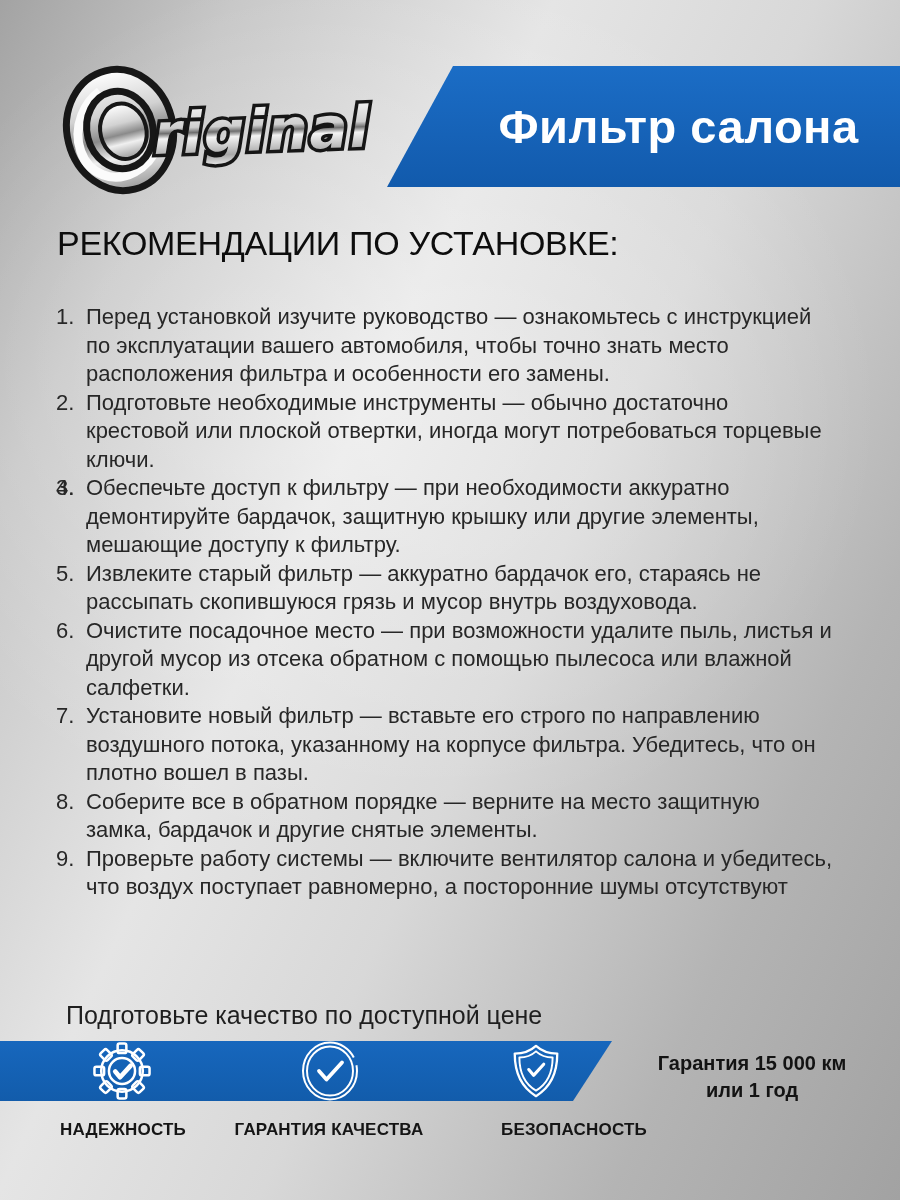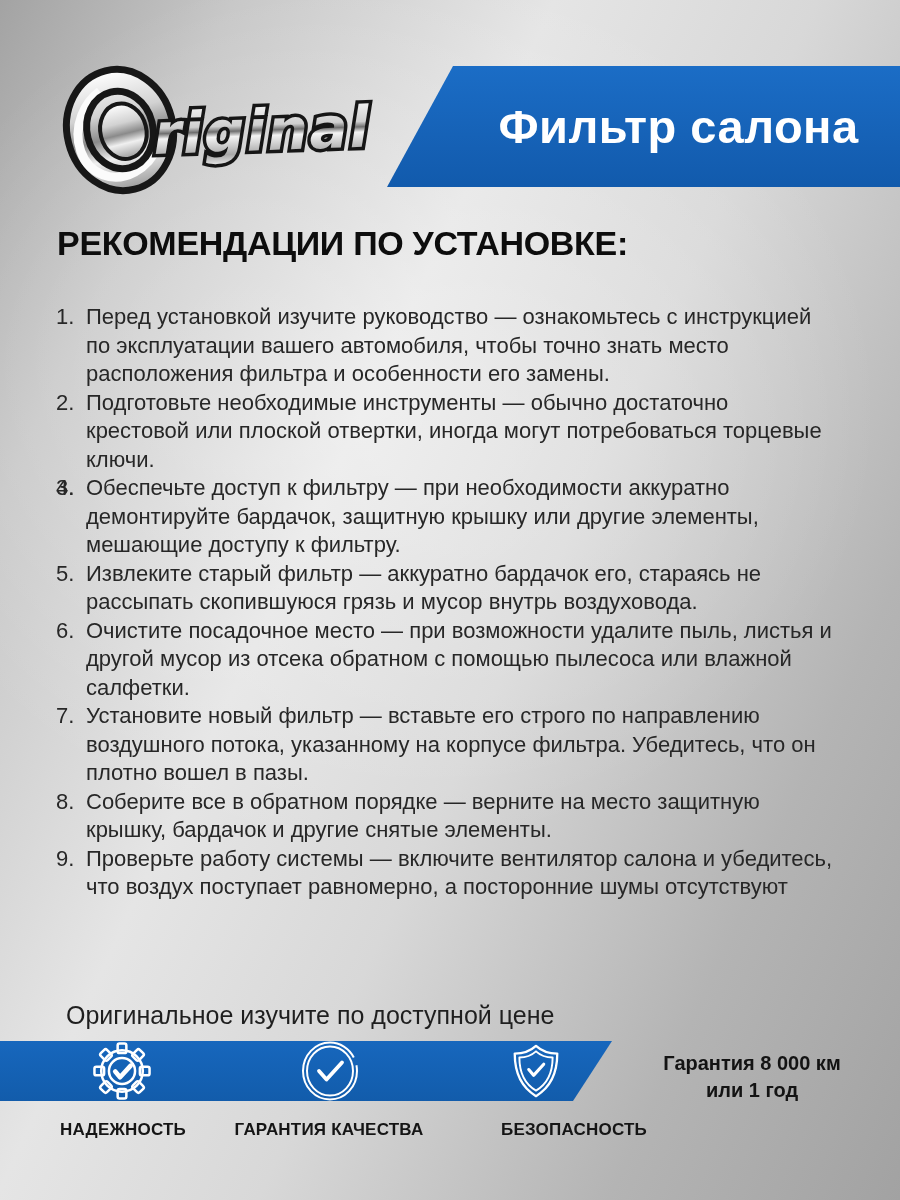--- a/index.html
+++ b/index.html
@@ -25,21 +25,21 @@
   .banner-title{
     position:absolute;left:80px;right:10px;top:0;height:121px;
     display:flex;align-items:center;justify-content:center;
     color:#ffffff;font-weight:bold;font-size:47px;letter-spacing:0.5px;
     white-space:nowrap;
   }
 
   
   .rec-heading{
     position:absolute;left:57px;top:224px;margin:0;
-    font-size:34px;font-weight:bold;letter-spacing:-0.3px;color:#0d0d0d;
+    font-size:34px;font-weight:normal;letter-spacing:-0.3px;color:#0d0d0d;
     white-space:nowrap;
   }
   .rec-list{
     position:absolute;left:56px;top:303px;width:815px;
     margin:0;padding:0;list-style:none;
     font-size:22px;line-height:28.5px;color:#272727;
   }
   .rec-list li{position:relative;margin:0;padding:0 0 0 30px;}
   .rec-list .num{position:absolute;left:0;top:0;}
   .rec-list .txt{white-space:pre-line;}
@@ -129,26 +129,26 @@
 мешающие доступу к фильтру.</span></li>
     <li><span class="num">5.</span><span class="txt">Извлеките старый фильтр — аккуратно бардачок его, стараясь не
 рассыпать скопившуюся грязь и мусор внутрь воздуховода.</span></li>
     <li><span class="num">6.</span><span class="txt">Очистите посадочное место — при возможности удалите пыль, листья и
 другой мусор из отсека обратном с помощью пылесоса или влажной
 салфетки.</span></li>
     <li><span class="num">7.</span><span class="txt">Установите новый фильтр — вставьте его строго по направлению
 воздушного потока, указанному на корпусе фильтра. Убедитесь, что он
 плотно вошел в пазы.</span></li>
     <li><span class="num">8.</span><span class="txt">Соберите все в обратном порядке — верните на место защитную
-крышку, бардачок и другие снятые элементы.</span></li>
+замка, бардачок и другие снятые элементы.</span></li>
     <li><span class="num">9.</span><span class="txt">Проверьте работу системы — включите вентилятор салона и убедитесь,
 что воздух поступает равномерно, а посторонние шумы отсутствуют</span></li>
   </ol>
 
-  <div class="tagline">Оригинальное изучите по доступной цене</div>
+  <div class="tagline">Подготовьте качество по доступной цене</div>
 
   <div class="features-band">
 
     <svg class="band-icon icon-gear" width="58" height="58" viewBox="-30 -30 60 60">
       <g stroke="#ffffff" fill="none" stroke-width="2.6" stroke-linejoin="round">
         <rect x="-4.5" y="-28.5" width="9" height="10" rx="2"></rect>
         <rect x="-4.5" y="-28.5" width="9" height="10" rx="2" transform="rotate(45)"></rect>
         <rect x="-4.5" y="-28.5" width="9" height="10" rx="2" transform="rotate(90)"></rect>
         <rect x="-4.5" y="-28.5" width="9" height="10" rx="2" transform="rotate(135)"></rect>
         <rect x="-4.5" y="-28.5" width="9" height="10" rx="2" transform="rotate(180)"></rect>
@@ -176,17 +176,17 @@
         <path d="M-7.5 -1.5 L-2.5 4.5 L8 -7" stroke-width="3.2" stroke-linecap="round"></path>
       </g>
     </svg>
   </div>
 
   <span class="feature-label fl-1">НАДЕЖНОСТЬ</span>
   <span class="feature-label fl-2">ГАРАНТИЯ КАЧЕСТВА</span>
   <span class="feature-label fl-3">БЕЗОПАСНОСТЬ</span>
 
   <div class="warranty">
-    <div>Гарантия 8 000 км</div>
+    <div>Гарантия 15 000 км</div>
     <div>или 1 год</div>
   </div>
 
 </div>
 
 </body></html>

